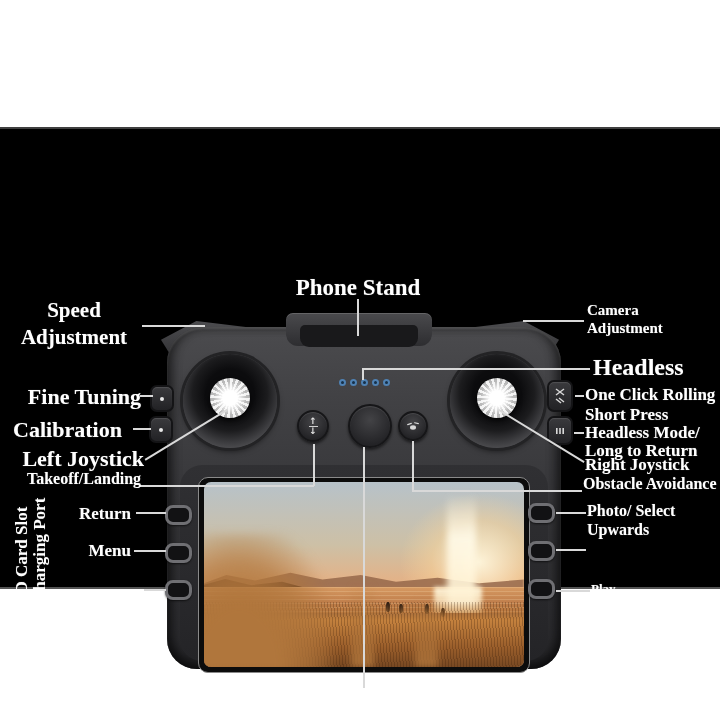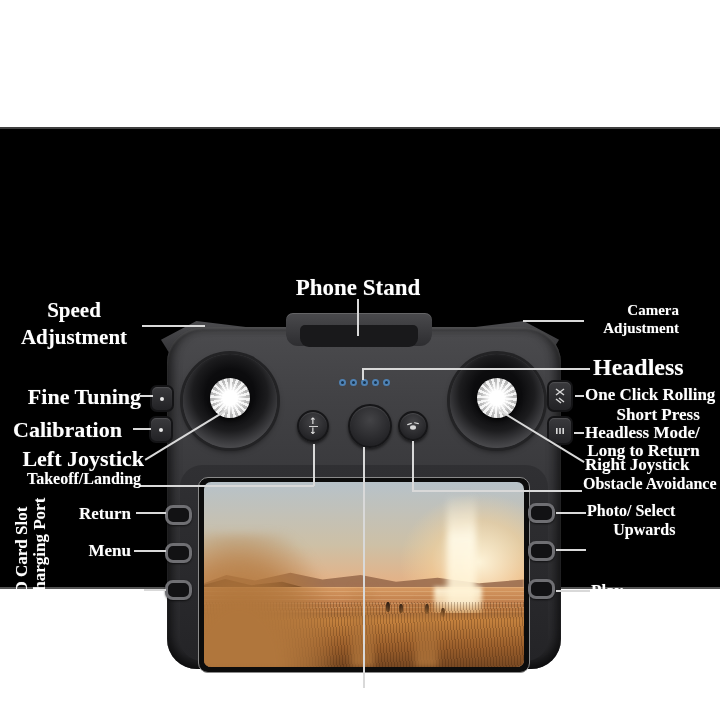--- a/index.html
+++ b/index.html
@@ -10,42 +10,42 @@
     font-family:"Liberation Serif","DejaVu Serif",serif; font-weight:bold;
   }
   .band {
     position:absolute; left:0; top:127px; width:720px; height:462px;
     background:#000000;
     border-top:2px solid #3f3f3f; border-bottom:2px solid #555555;
   }
   
   .lbl { position:absolute; color:#ffffff; white-space:nowrap; text-shadow:0 0 1px rgba(255,255,255,.35); }
   .wrap { white-space:normal; }
-  .tr { text-align:right; } .tc { text-align:center; } .tl { text-align:right; }
+  .tr { text-align:right; } .tc { text-align:center; } .tl { text-align:left; }
 
   .phone-stand   { left:258px; top:146px; width:200px; font-size:23px; }
   .speed-adj     { left:6px;   top:168px; width:136px; font-size:21px; line-height:27px; }
   .fine-tuning   { left:0;     top:255px; width:141px; font-size:22px; }
   .calibration   { left:0;     top:288px; width:135px; font-size:22px;text-align:center; }
   .left-joystick { left:0;     top:317px; width:144px; font-size:22px; }
   .takeoff       { left:27px;  top:340px; font-size:16px; line-height:19px; }
   .return-lbl    { left:0;     top:375px; width:131px; font-size:17px; }
   .menu-lbl      { left:0;     top:412px; width:131px; font-size:17px; }
   .screen-switch { left:0;     top:451px; width:141px; font-size:17px; }
   .vert-labels   { left:13px;  top:474px; width:96px; font-size:17px; line-height:18px;
                    transform-origin:left top; transform:rotate(-90deg); }
   .camera-adj    { left:587px; top:172px; width:92px; font-size:15px; line-height:18px; }
   .indicator-lbl { left:593px; top:225px; font-size:24px; }
   .one-click     { left:585px; top:256px; font-size:17px; }
   .headless      { left:585px; top:277px; font-size:17px; line-height:18px; }
   .right-joystick{ left:585px; top:326px; font-size:17px; }
   .obstacle      { left:583px; top:346px; font-size:16px; }
   .photo         { left:587px; top:372px; font-size:16px; line-height:19px; }
   .video         { left:587px; top:410px; font-size:16px; line-height:19px; }
-  .play          { left:591px; top:452px; font-size:17px; }
+  .play          { left:591px; top:452px; font-size:13px; }
   .onoff-lbl     { left:270px; top:560px; width:200px; font-size:22px; }
 
   
   .line { position:absolute; background:#d9d9d9; }
   .h { height:1.5px; } .v { width:1.5px; }
   .diag { height:1.5px; transform-origin:left center; }
 
   
   .antenna { position:absolute; width:118px; height:34px; background:linear-gradient(180deg,#4c4c4f,#333336); top:192px; }
   .antenna.l { left:161px; clip-path:polygon(0 55%, 30% 0, 100% 30%, 100% 100%, 8% 100%); }

